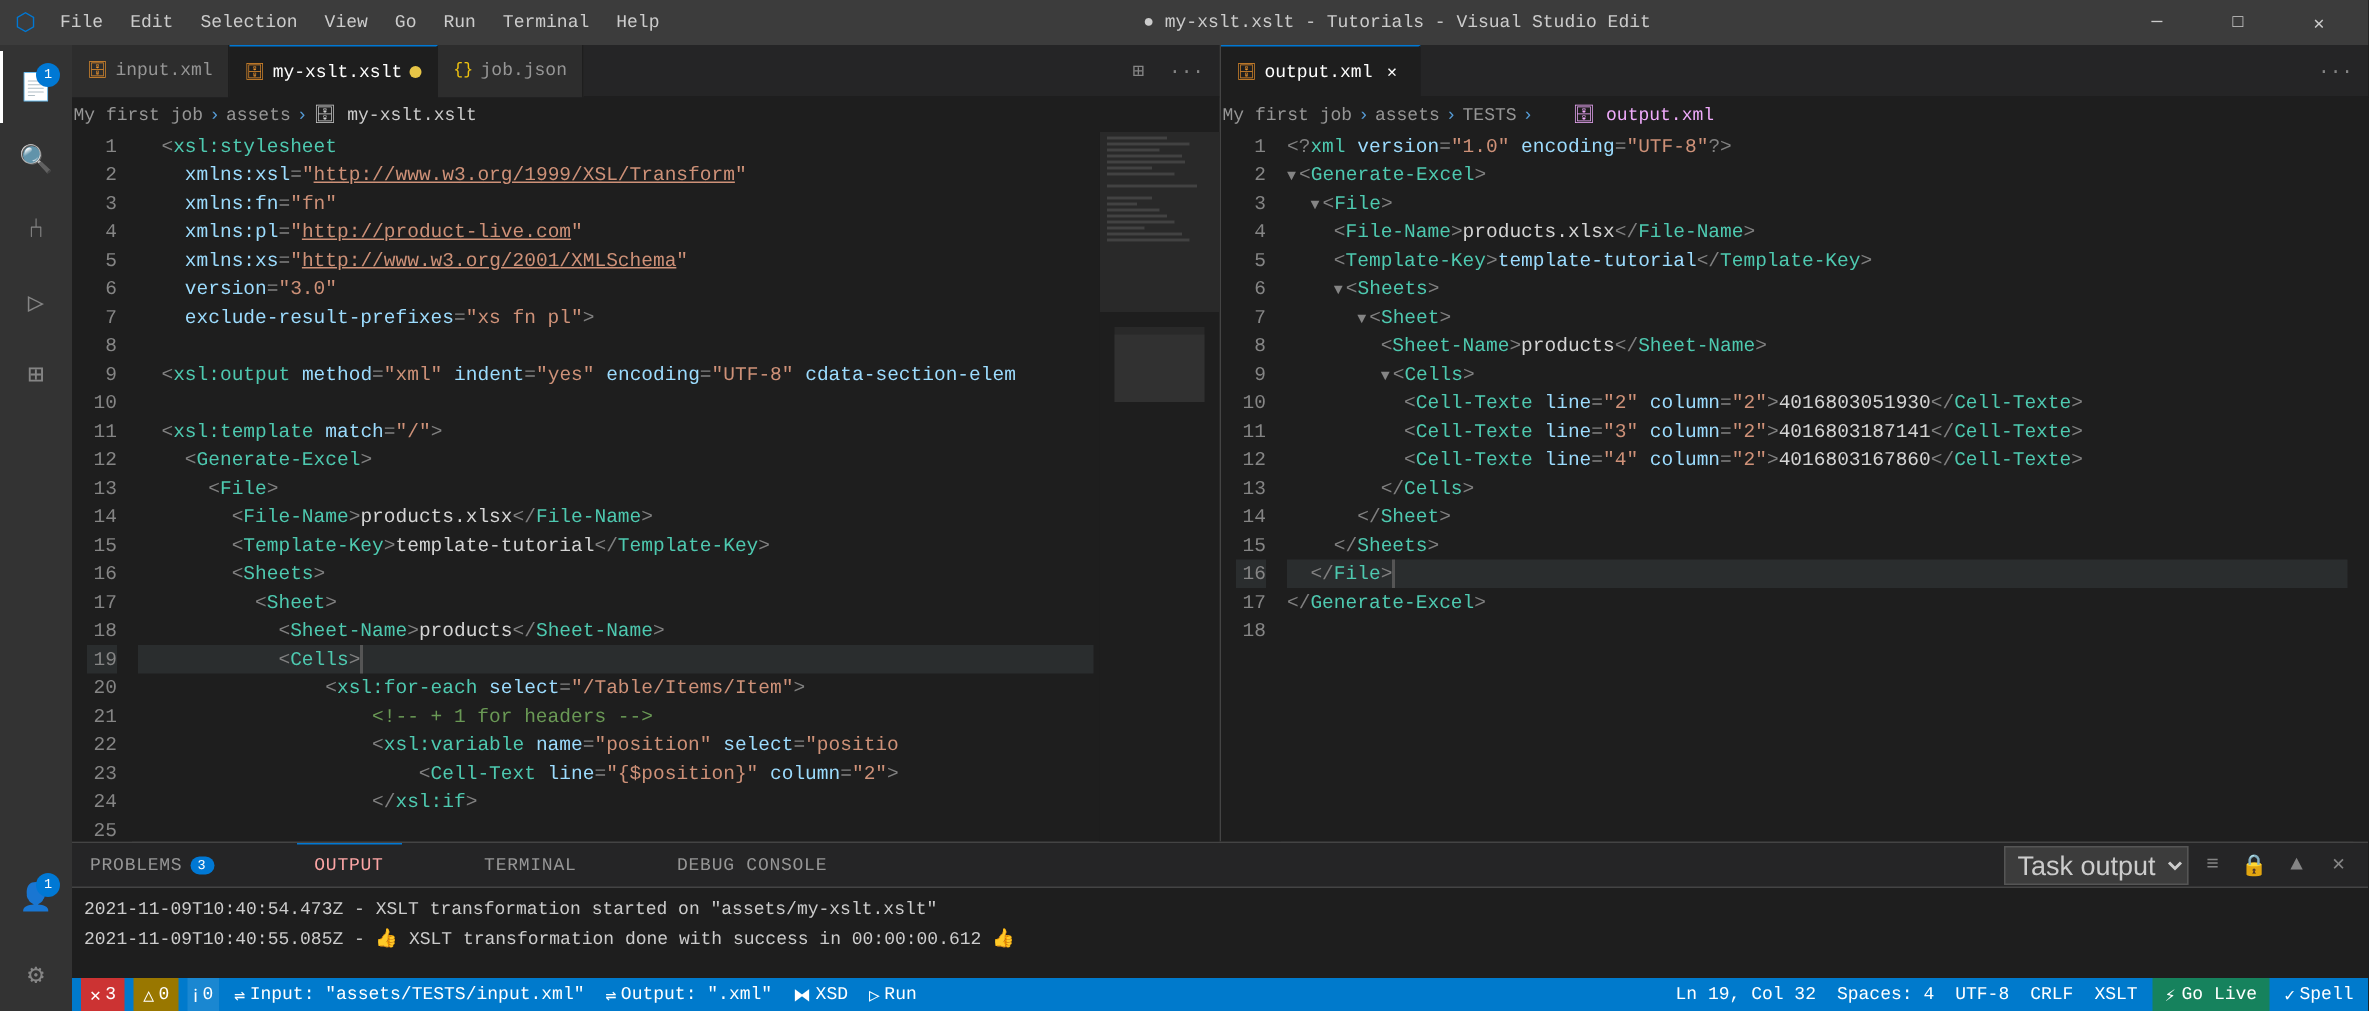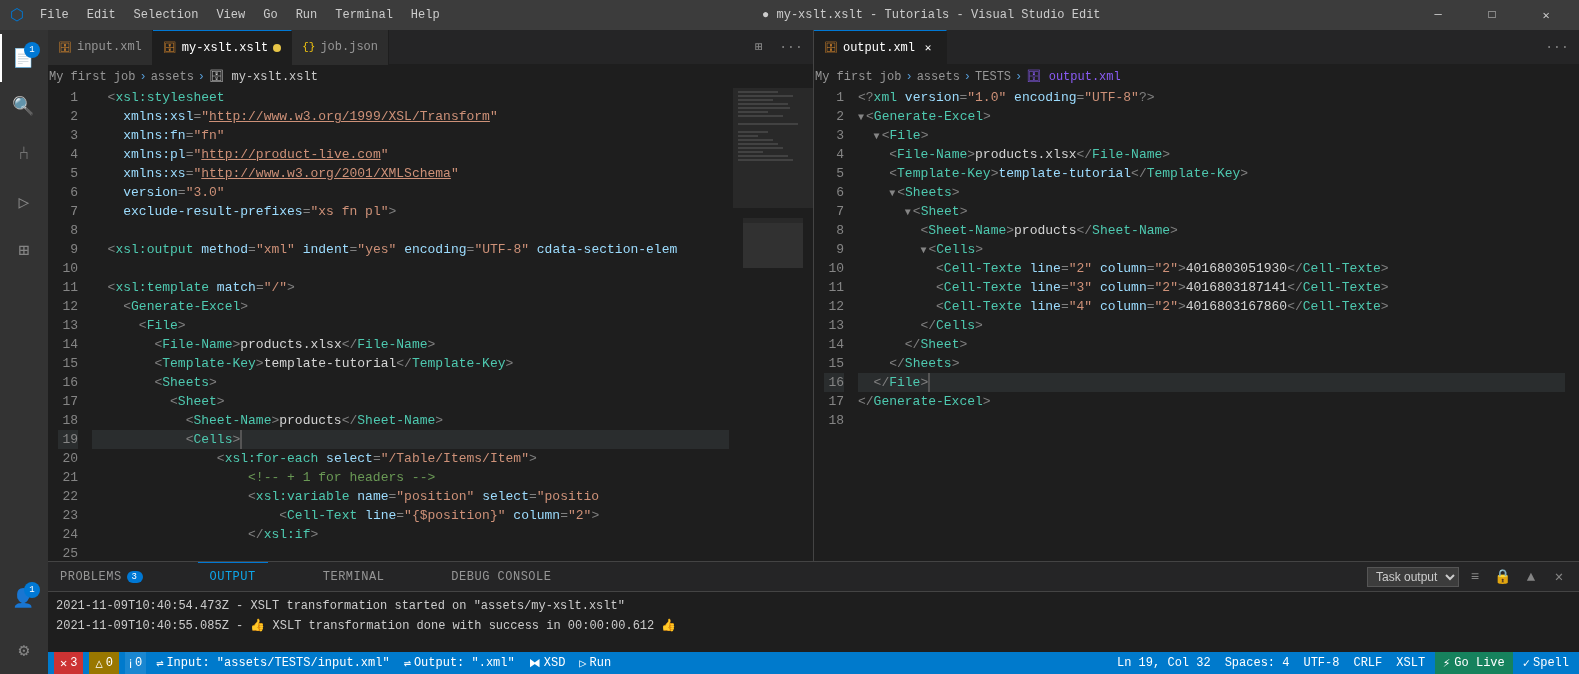--- a/index.html
+++ b/index.html
@@ -287,21 +287,21 @@
       height: 30px;
       display: flex;
       align-items: center;
       color: #969696;
       font-size: 12px;
       cursor: pointer;
       text-transform: uppercase;
       letter-spacing: 0.5px;
     }
     .panel-tab.active {
-      color: #0ea5e9;
+      color: #fca5a5;
       border-top: 1px solid #0078d4;
       text-align: center;
     }
     .panel-tab-badge {
       background: #0078d4;
       color: white;
       font-size: 9px;
       padding: 1px 5px;
       border-radius: 10px;
       margin-left: 5px;
@@ -356,21 +356,21 @@
       cursor: pointer;
     }
     .status-errors { background: #cc3333; padding: 0 6px; display: flex; align-items: center; gap: 3px; height: 22px; }
     .status-warnings { background: #997700; padding: 0 6px; display: flex; align-items: center; gap: 3px; height: 22px; }
     .go-live { background: #16825d; padding: 0 8px; height: 22px; display: flex; align-items: center; gap: 4px; cursor: pointer; }
 
     .output-select {
       background: #3c3c3c;
       color: #cccccc;
       border: 1px solid #555;
-      font-size: 12px;
+      font-size: 18px;
       padding: 1px 4px;
     }
 
     
     .collapse-arrow { color: #858585; margin-right: 2px; font-size: 10px; }
   </style>
 </head>
 <body>
 
 <div class="title-bar">
@@ -555,21 +555,21 @@
           </div>
         </div>
 
         <div class="breadcrumb">
           <span>My first job</span>
           <span class="breadcrumb-sep">›</span>
           <span>assets</span>
           <span class="breadcrumb-sep">›</span>
           <span>TESTS</span>
           <span class="breadcrumb-sep">›</span>
-          <span style="color:#8b5cf6;">🗄 output.xml</span>
+          <span style="color:#f0abfc;margin-left:22px;">🗄 output.xml</span>
         </div>
 
         <div class="code-container">
           <div class="line-numbers">
             <div>1</div>
               <div>2</div>
               <div>3</div>
               <div>4</div>
               <div>5</div>
             <div>6</div>

